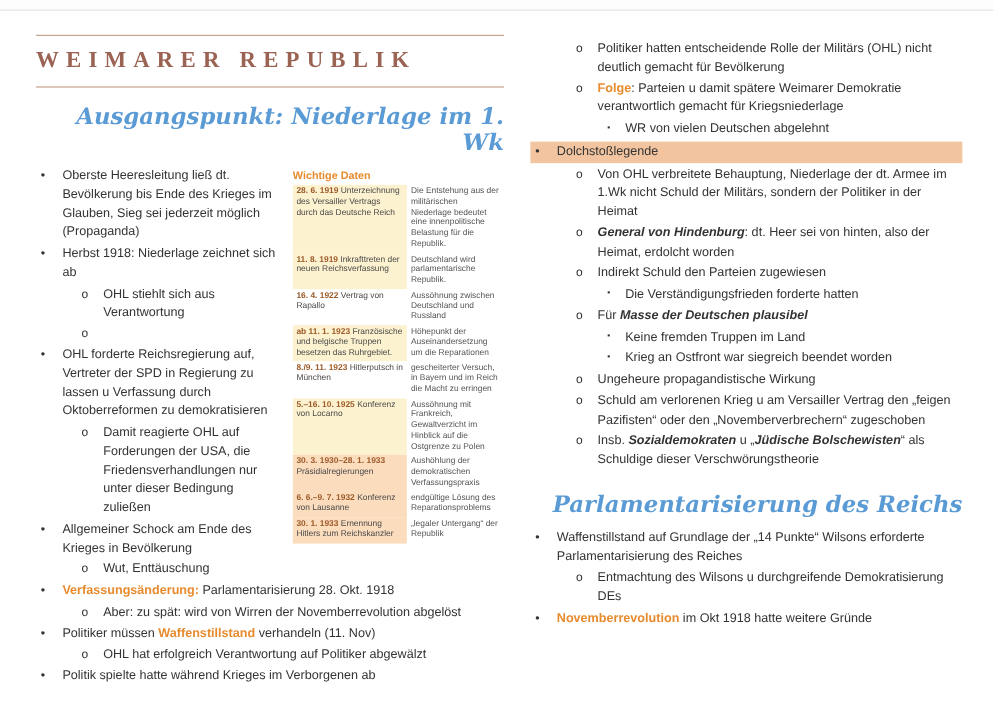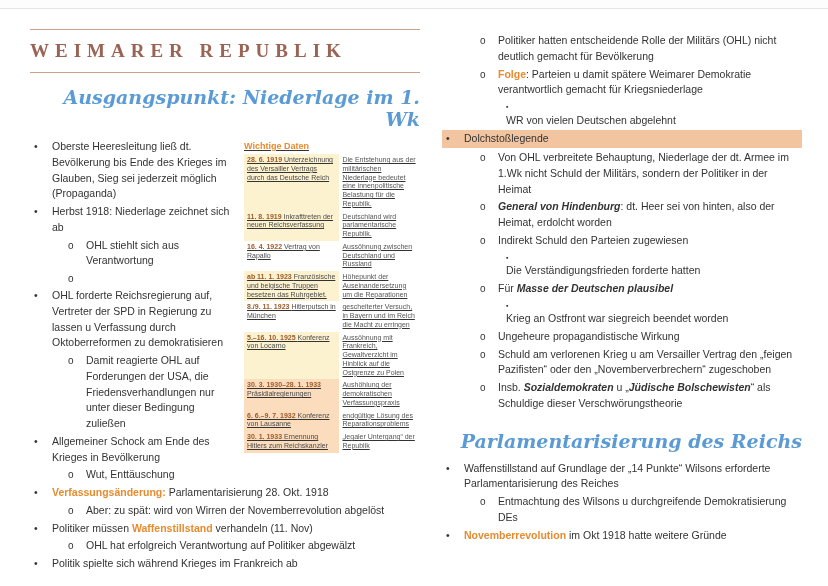--- a/index.html
+++ b/index.html
@@ -22,28 +22,28 @@
     text-align:right; font-family:"DejaVu Serif", serif; font-style:italic; font-weight:bold;
     font-size:19px; color:#5b9bd5; margin:13px 0 9px 0;
   }
   .script-heading.second { margin-top:18px; }
 
   .li { display:flex; font-size:10.5px; line-height:1.5; margin:2px 0; }
   .li .marker { flex:none; color:#333; }
   .li .txt { flex:1; }
   .l1 { padding-left:4px; }  .l1 .marker { width:18px; font-size:10.5px; }
   .l2 { padding-left:38px; } .l2 .marker { width:18px; font-size:10px; }
-  .l3 { padding-left:64px;flex-direction:column; } .l3 .marker { width:15px; font-size:7px; padding-top:2px; }
+  .l3 { padding-left:64px; } .l3 .marker { width:15px; font-size:7px; padding-top:2px; }
   .run-b  { font-weight:normal; }
   .run-i  { font-style:italic;font-weight:bold; }
   .run-bi { font-weight:bold; font-style:italic; }
   .run-ob { font-weight:bold; color:#e78b2e; }
   .li.hl  { background:#f2c5a0; padding-top:1px; padding-bottom:1px; }
 
-  .dates-aside { float:right; width:176px; margin:2px 0 8px 10px;text-decoration:underline; }
+  .dates-aside { float:right; width:176px; margin:2px 0 8px 10px; }
   .dates-title { color:#e78b2e; font-weight:bold; font-size:9px; margin-bottom:3px; }
   .drow { display:flex; align-items:stretch; }
   .dcell-left  { width:96px; padding:2px 3px; font-size:7px; line-height:1.25; color:#4a4a4a; }
   .dcell-right { width:80px; padding:2px 3px; font-size:7px; line-height:1.25; color:#555; }
   .ddate { font-weight:bold; color:#9c5a28; }
   .tint-plain {}
   .tint-cream { background:#fdf2cf; }
   .tint-peach { background:#fbdcbd; }
 </style>
 </head>
@@ -144,21 +144,21 @@
           <div class="li l1">
             <span class="marker">•</span>
             <span class="txt"><span>Politiker müssen </span><span class="run-ob">Waffenstillstand</span><span> verhandeln (11. Nov)</span></span>
           </div>
           <div class="li l2">
             <span class="marker">o</span>
             <span class="txt"><span>OHL hat erfolgreich Verantwortung auf Politiker abgewälzt</span></span>
           </div>
           <div class="li l1">
             <span class="marker">•</span>
-            <span class="txt"><span>Politik spielte sich während Krieges im Frankreich ab</span></span>
+            <span class="txt"><span>Politik spielte hatte während Krieges im Verborgenen ab</span></span>
           </div>
         </div>
     </div>
   </div>
 
   <div class="col-right">
     <div id="right-items-top">
         <div class="li l2">
           <span class="marker">o</span>
           <span class="txt"><span>Politiker hatten entscheidende Rolle der Militärs (OHL) nicht deutlich gemacht für Bevölkerung</span></span>
@@ -187,20 +187,24 @@
           <span class="marker">o</span>
           <span class="txt"><span>Indirekt Schuld den Parteien zugewiesen</span></span>
         </div>
         <div class="li l3">
           <span class="marker">▪</span>
           <span class="txt"><span>Die Verständigungsfrieden forderte hatten</span></span>
         </div>
         <div class="li l2">
           <span class="marker">o</span>
           <span class="txt"><span>Für </span><span class="run-i">Masse der Deutschen plausibel</span></span>
+        </div>
+        <div class="li l3">
+          <span class="marker">▪</span>
+          <span class="txt"><span>Keine fremden Truppen im Land</span></span>
         </div>
         <div class="li l3">
           <span class="marker">▪</span>
           <span class="txt"><span>Krieg an Ostfront war siegreich beendet worden</span></span>
         </div>
         <div class="li l2">
           <span class="marker">o</span>
           <span class="txt"><span>Ungeheure </span><span class="run-b">propagandistische Wirkung</span></span>
         </div>
         <div class="li l2">

